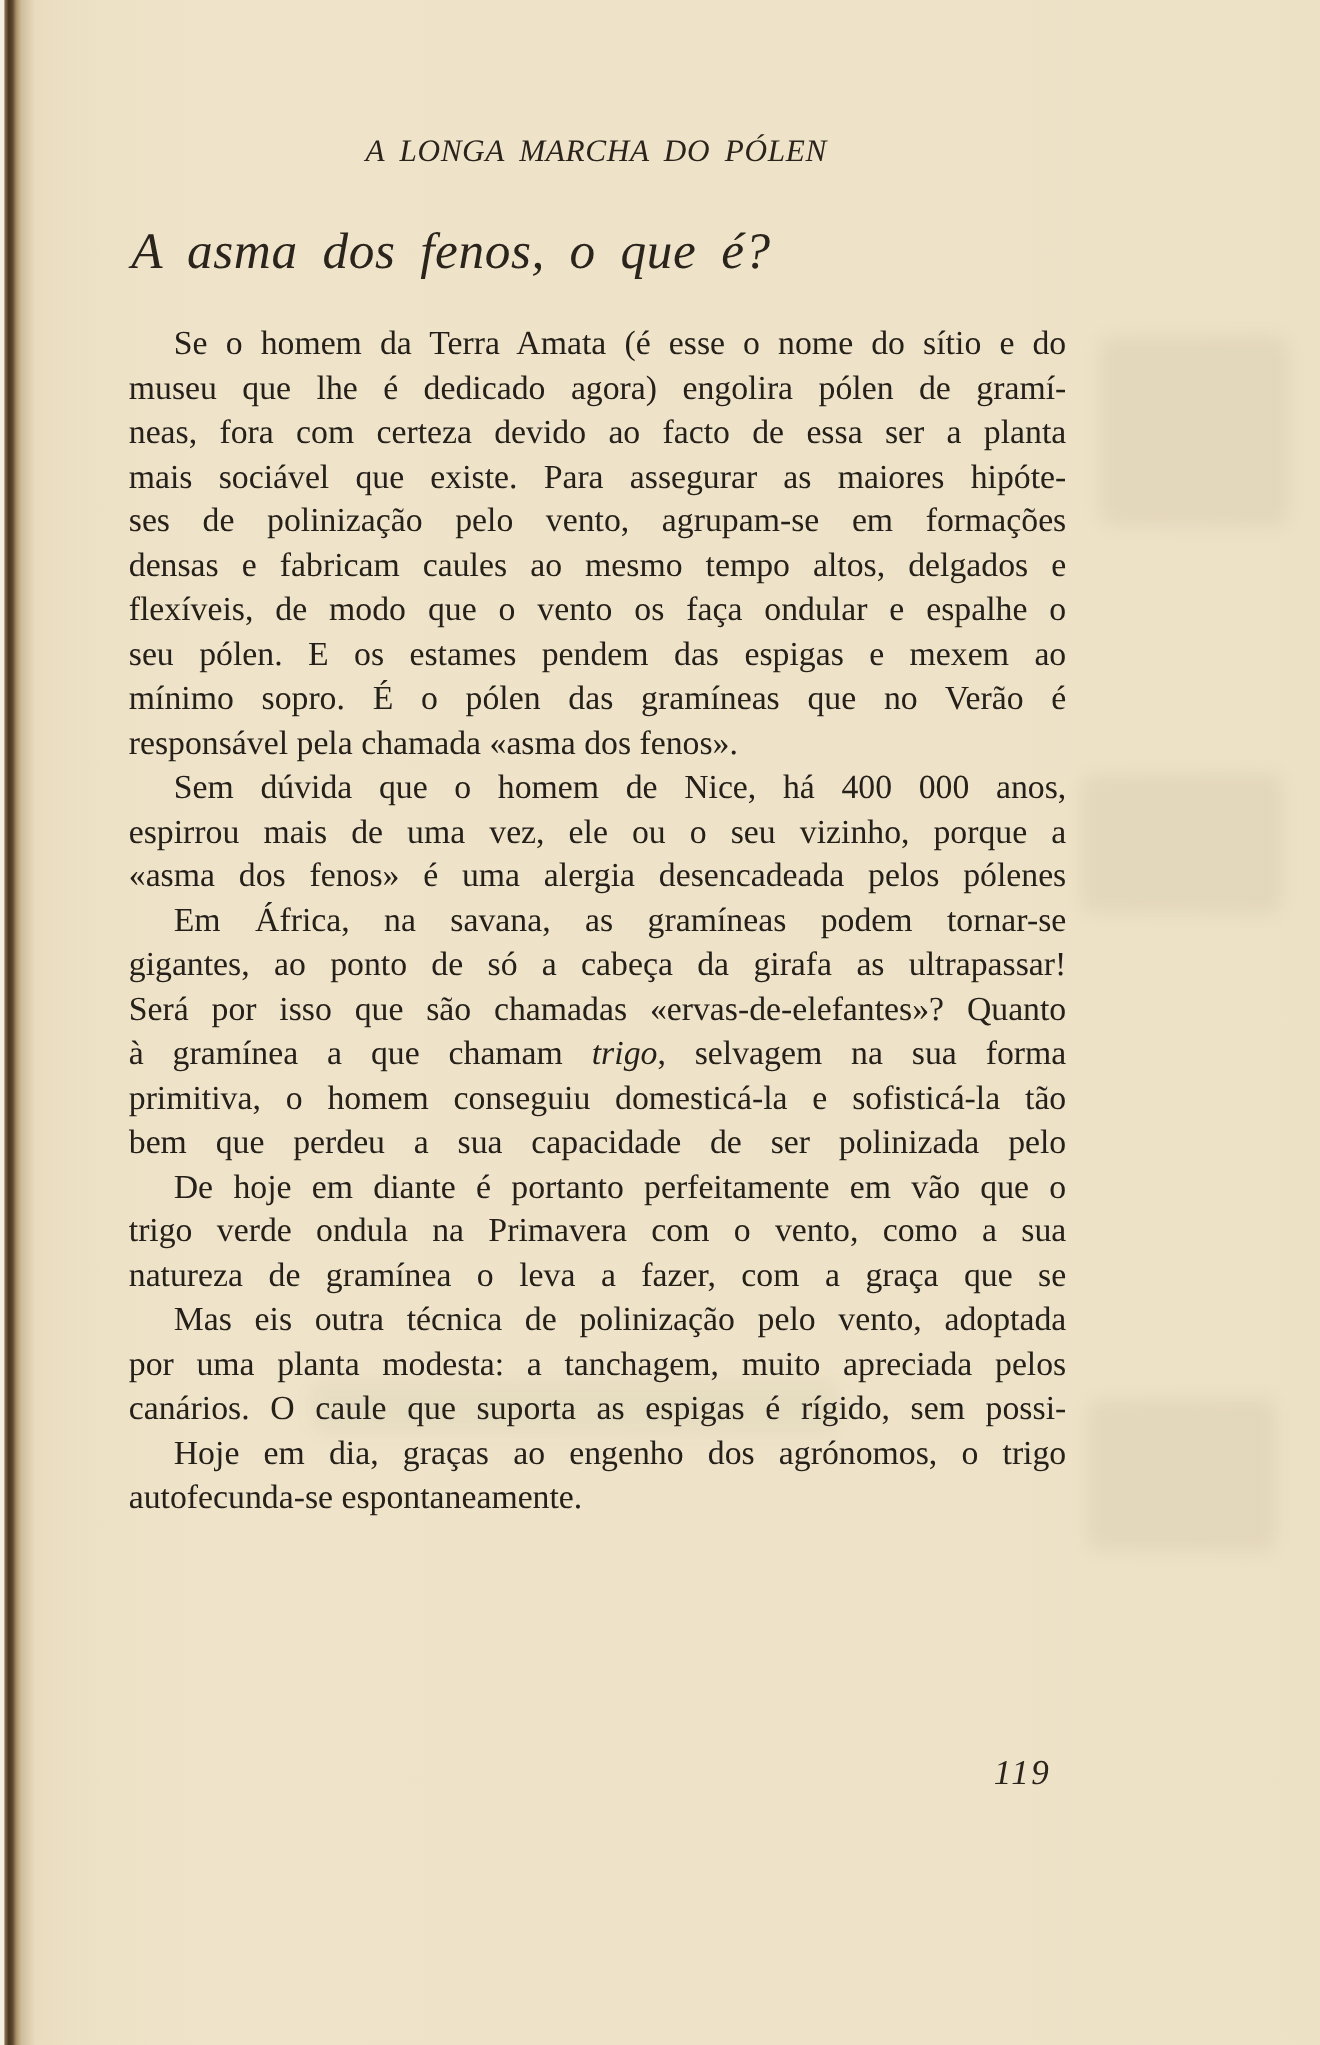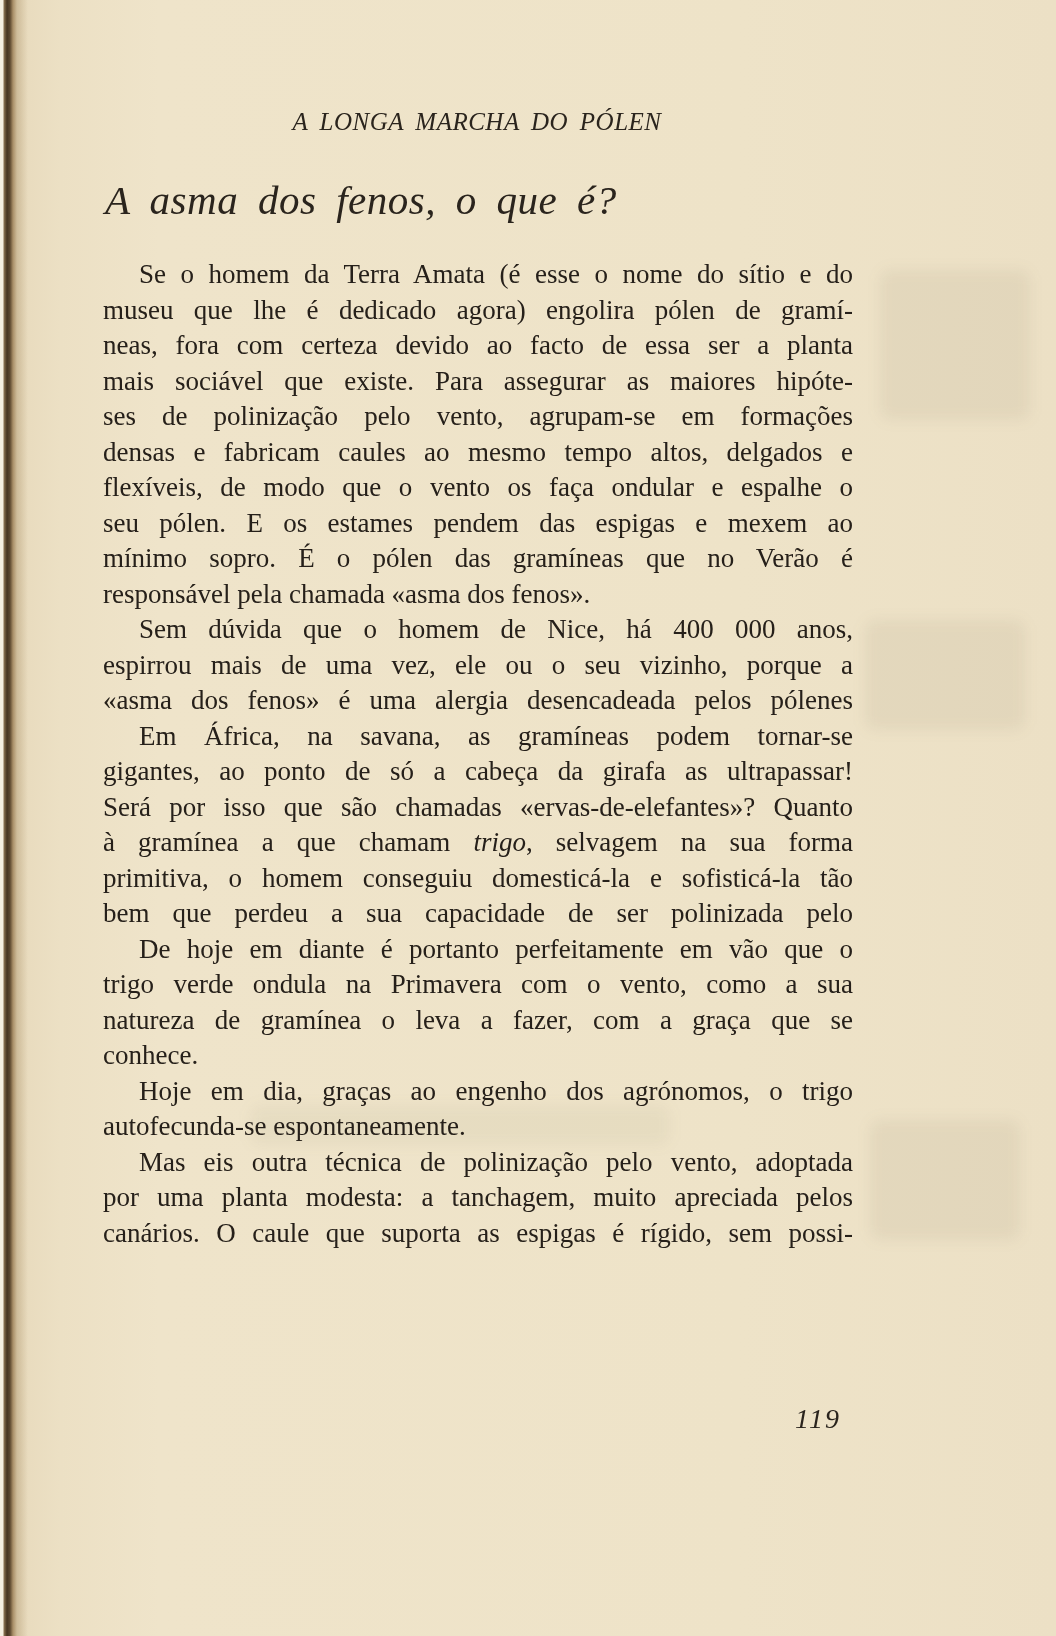--- a/index.html
+++ b/index.html
@@ -88,30 +88,29 @@
         <div class="bl">Será por isso que são chamadas «ervas-de-elefantes»? Quanto</div>
         <div class="bl"><span>à gramínea a que chamam </span><i>trigo</i><span>, selvagem na sua forma</span></div>
         <div class="bl">primitiva, o homem conseguiu domesticá-la e sofisticá-la tão</div>
         <div class="bl">bem que perdeu a sua capacidade de ser polinizada pelo</div>
       </div>
 
       <div>
         <div class="bl ind">De hoje em diante é portanto perfeitamente em vão que o</div>
         <div class="bl">trigo verde ondula na Primavera com o vento, como a sua</div>
         <div class="bl">natureza de gramínea o leva a fazer, com a graça que se</div>
-        <div class="bl last">conhece.</div>
-      </div>
-
-      <div>
-        <div class="bl ind">Hoje em dia, graças ao engenho dos agrónomos, o trigo</div>
-        <div class="bl last">autofecunda-se espontaneamente.</div>
       </div>
 
       <div>
         <div class="bl ind">Mas eis outra técnica de polinização pelo vento, adoptada</div>
         <div class="bl">por uma planta modesta: a tanchagem, muito apreciada pelos</div>
         <div class="bl">canários. O caule que suporta as espigas é rígido, sem possi-</div>
+      </div>
+
+      <div>
+        <div class="bl ind">Hoje em dia, graças ao engenho dos agrónomos, o trigo</div>
+        <div class="bl last">autofecunda-se espontaneamente.</div>
       </div>
     </div>
 
     <div class="page-number">119</div>
   </div>
 </div>
 
 </body></html>

